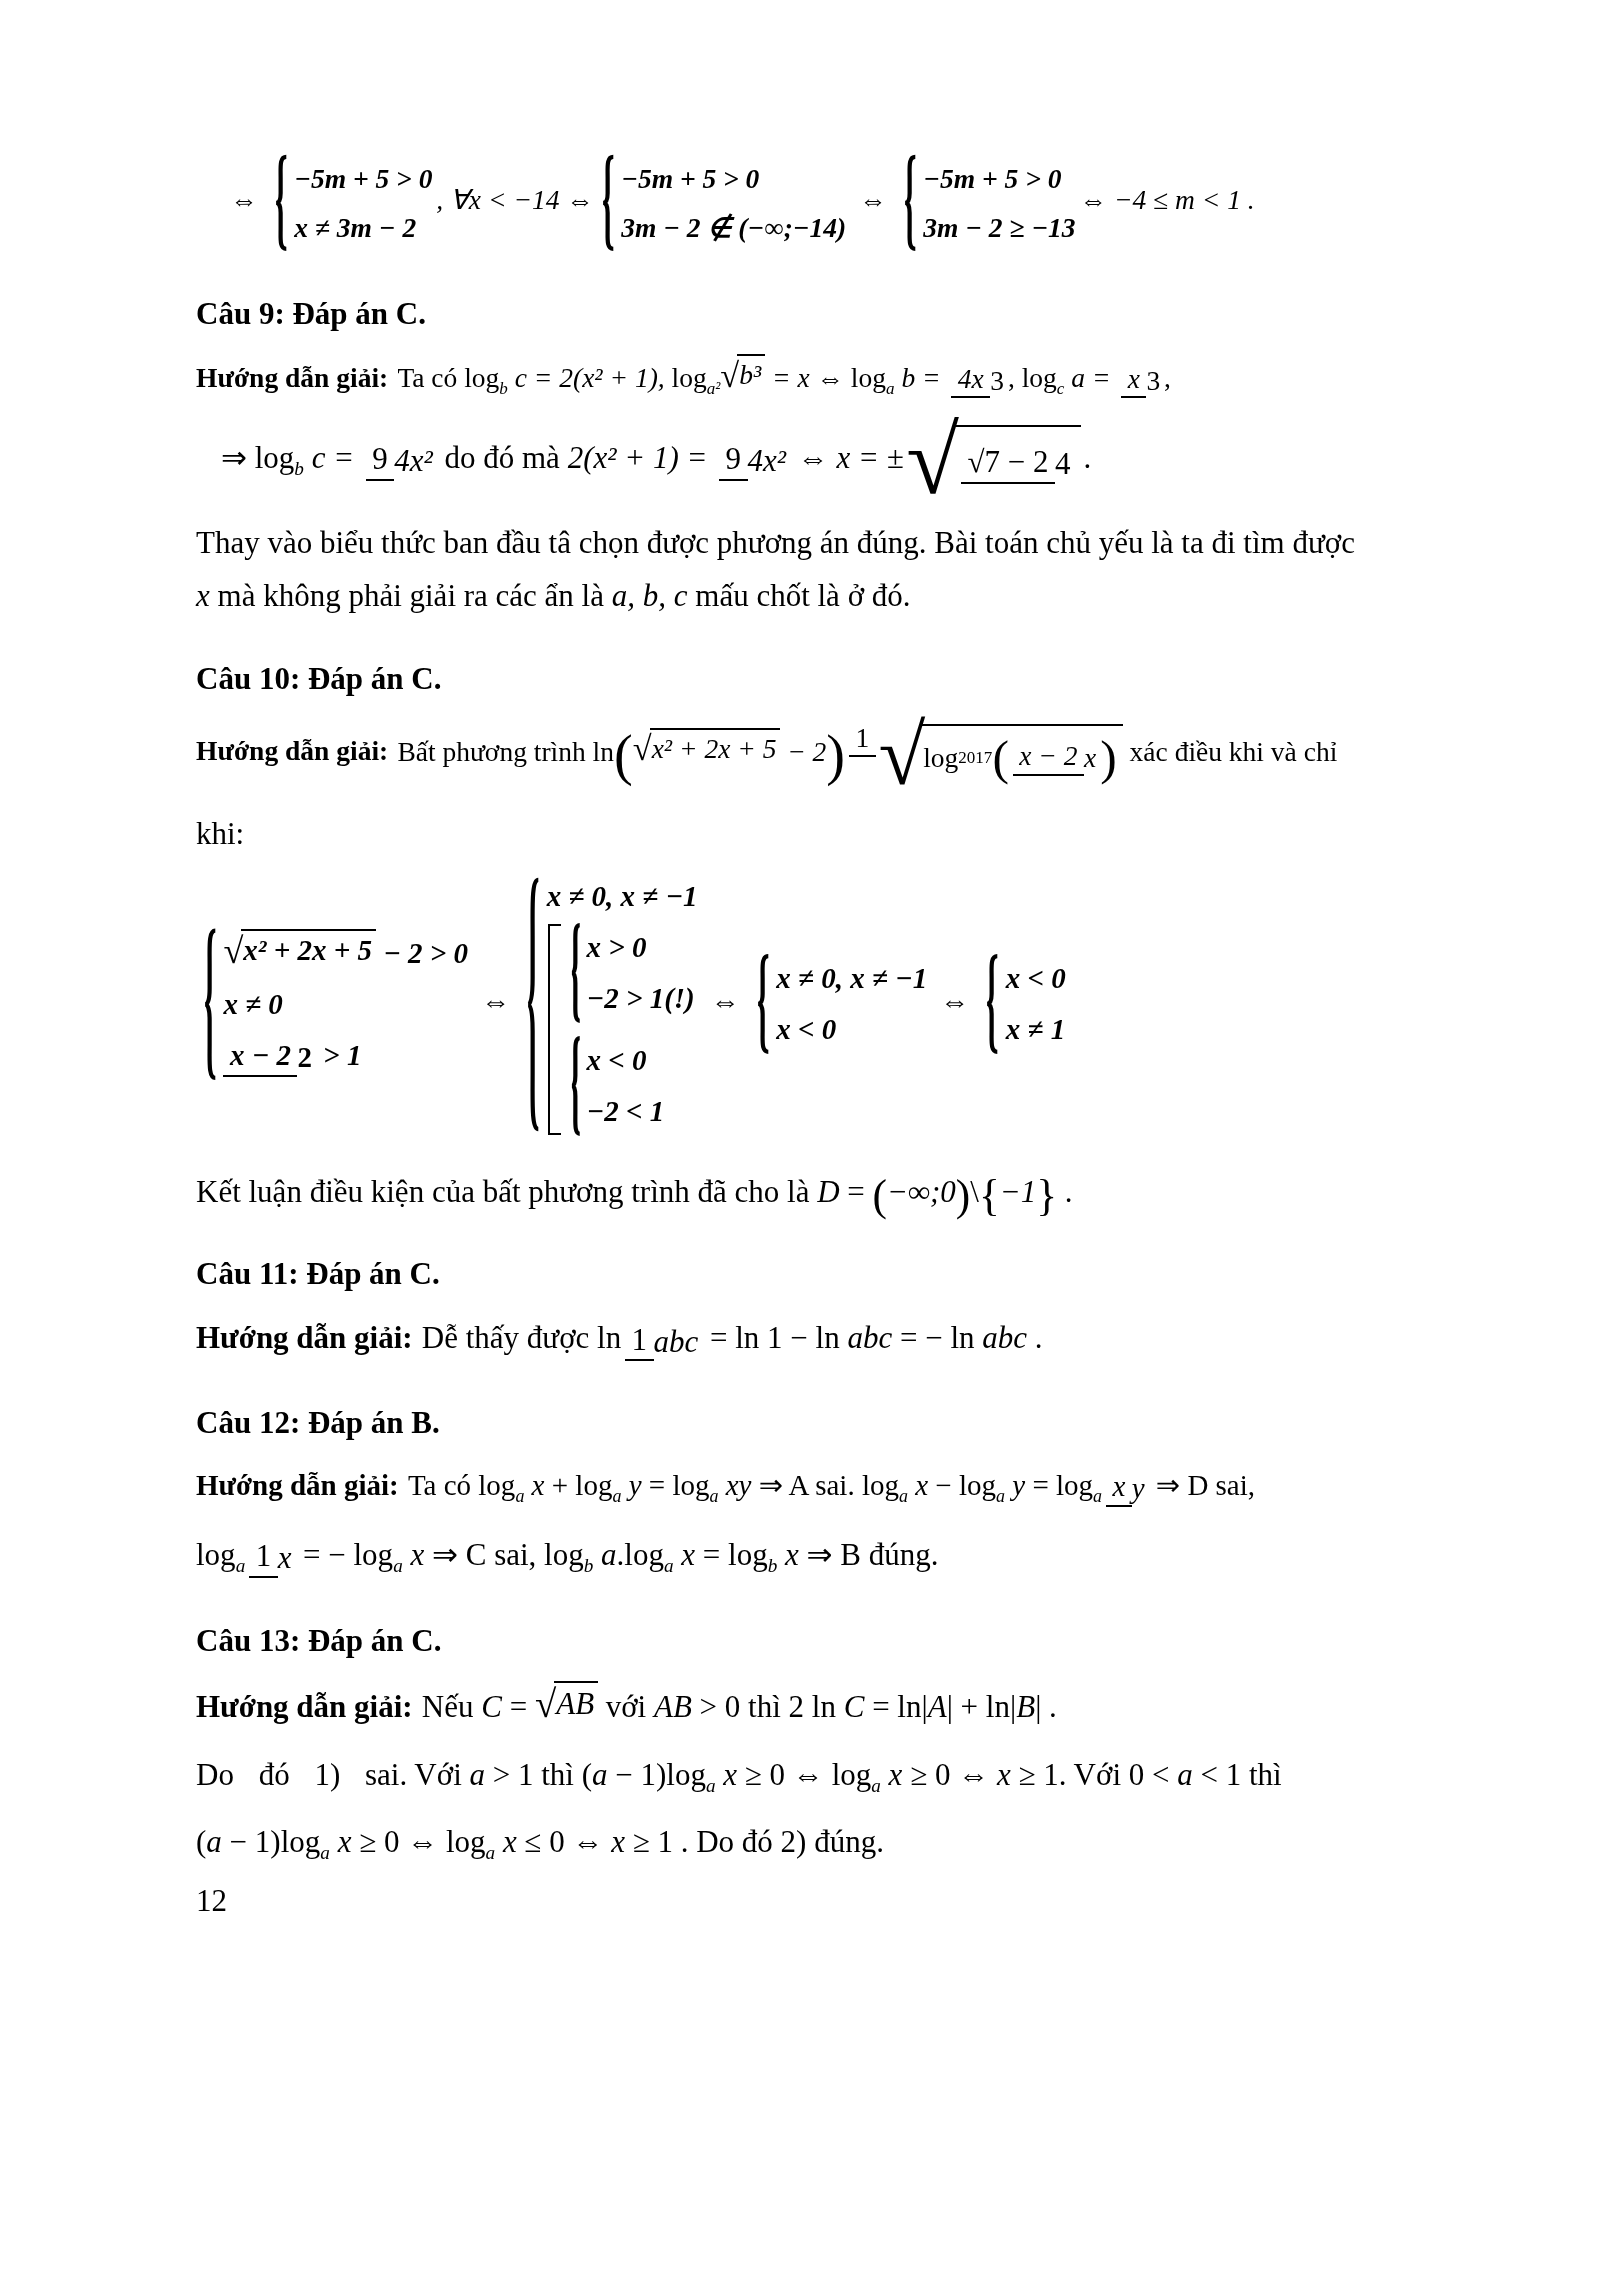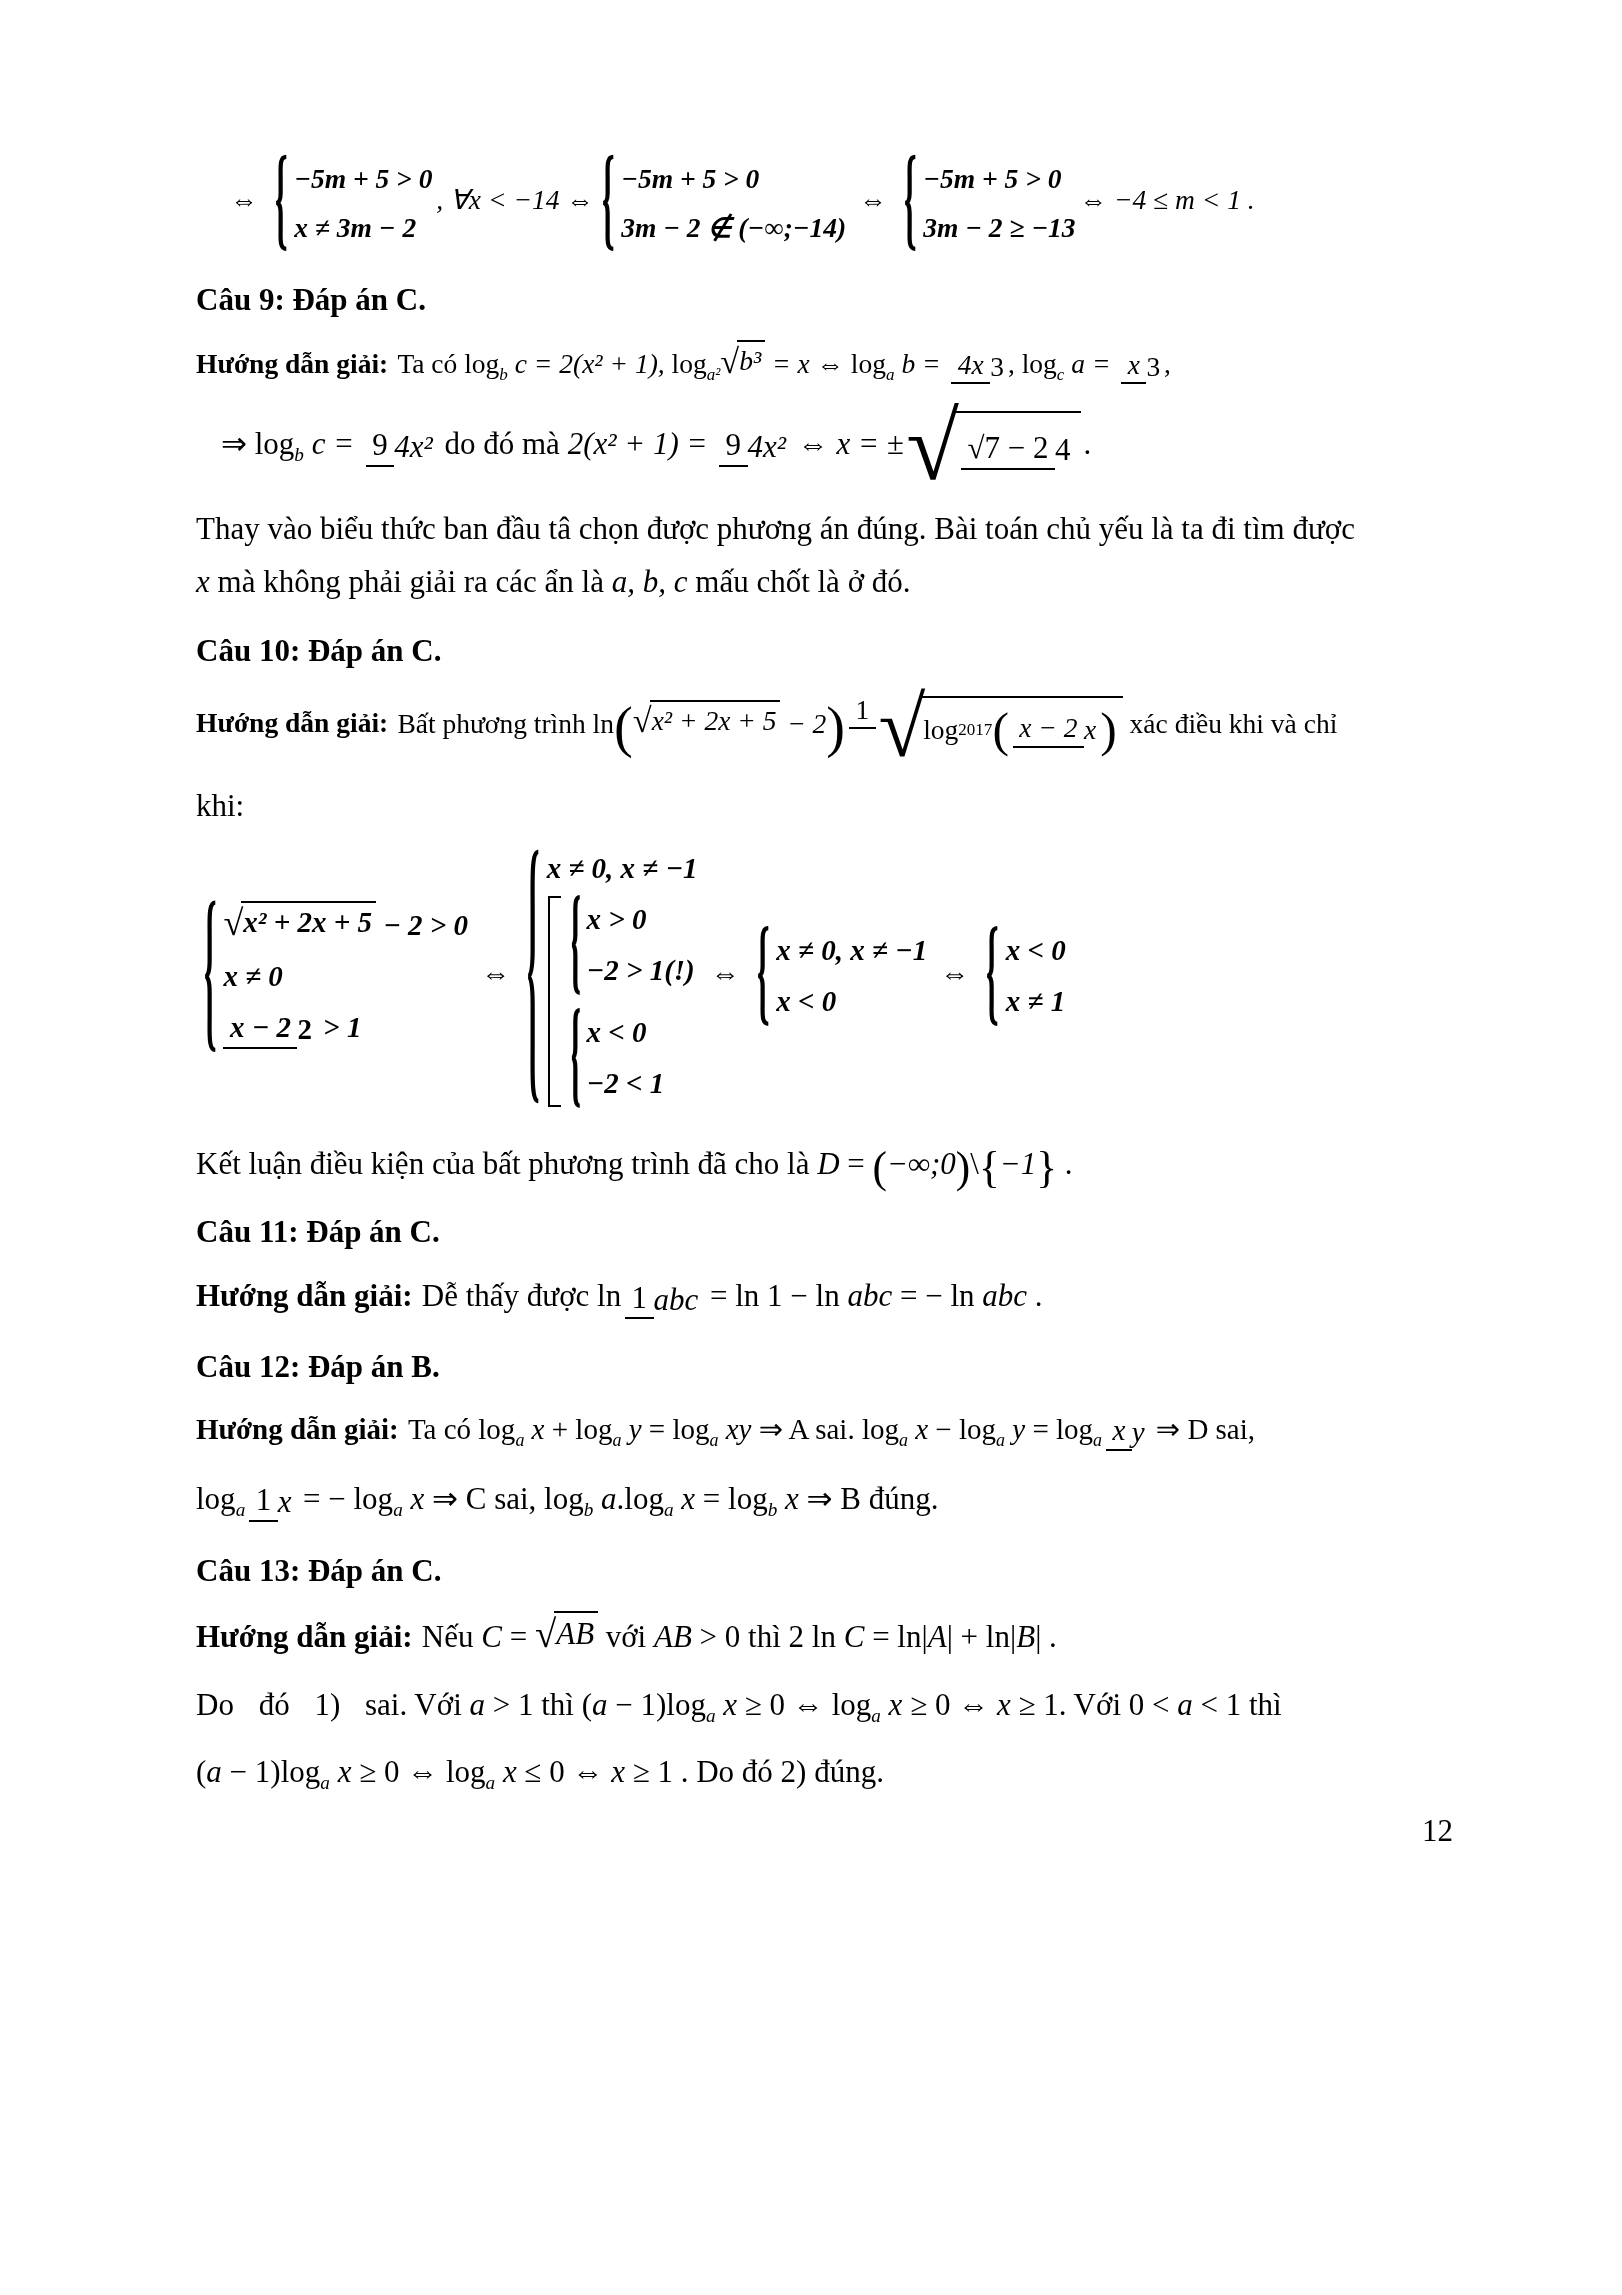--- a/index.html
+++ b/index.html
@@ -3,21 +3,21 @@
 <meta charset="utf-8">
 <style>
   html,body{margin:0;padding:0;}
   body{
     width:1623px;height:2295px;background:#ffffff;color:#000000;
     font-family:"Liberation Serif", serif;font-size:31px;overflow:hidden;
   }
   .content{padding:154px 170px 0 196px;}
   .mline{white-space:nowrap;margin-bottom:26px;line-height:1.35;}
   .indent{margin-left:25px;}
-  .heading{font-weight:bold;margin:30px 0 25px;}
+  .heading{font-weight:bold;margin:44px 0 25px;}
   .lead{font-weight:bold;margin-right:9.2px;}
   .rm{font-style:normal;}
   .it{font-style:italic;}
   sub{font-style:italic;font-size:0.62em;}
   .para{white-space:normal;margin-bottom:10.5px;line-height:1.35;}
   .fs42{font-size:27.5px;}
   .fs44{font-size:29px;}
   .wsp{word-spacing:17px;}
   .op{margin:0 9.2px;}
   
@@ -42,21 +42,21 @@
   
   .cases{display:inline-flex;align-items:center;vertical-align:middle;margin:0 3.9px;}
   svg.brace{width:17px;align-self:stretch;flex:none;margin-right:6.5px;}
   .cases.small svg.brace{width:13px;margin-right:5.2px;}
   .rows{display:flex;flex-direction:column;justify-content:center;}
   .rows .r{padding:5.9px 0;font-weight:bold;}
   .sqbr{align-self:stretch;width:10.5px;border-left:2.6px solid #000;border-top:2.6px solid #000;
         border-bottom:2.6px solid #000;margin:1.3px 7.9px 1.3px 1.3px;flex:none;}
   .brrow{display:flex;align-items:flex-end;}
   .stack{display:flex;flex-direction:column;gap:10.5px;}
-  .pageno{text-align:right;margin-top:17px;}
+  .pageno{text-align:left;margin-top:17px;}
 </style>
 </head>
 <body>
 
 <div class="content">
 
   <div class="mline indent fs42">
     <span class="op rm">⇔</span><span class="cases">
         <svg class="brace" viewBox="0 0 30 100" preserveAspectRatio="none">
           <path d="M27 3 C15 3 17 13 17 24 L17 40 C17 47 14 50 9 50 C14 50 17 53 17 60 L17 76 C17 87 15 97 27 97" fill="none" stroke="#000" stroke-width="4.2" vector-effect="non-scaling-stroke"></path>

